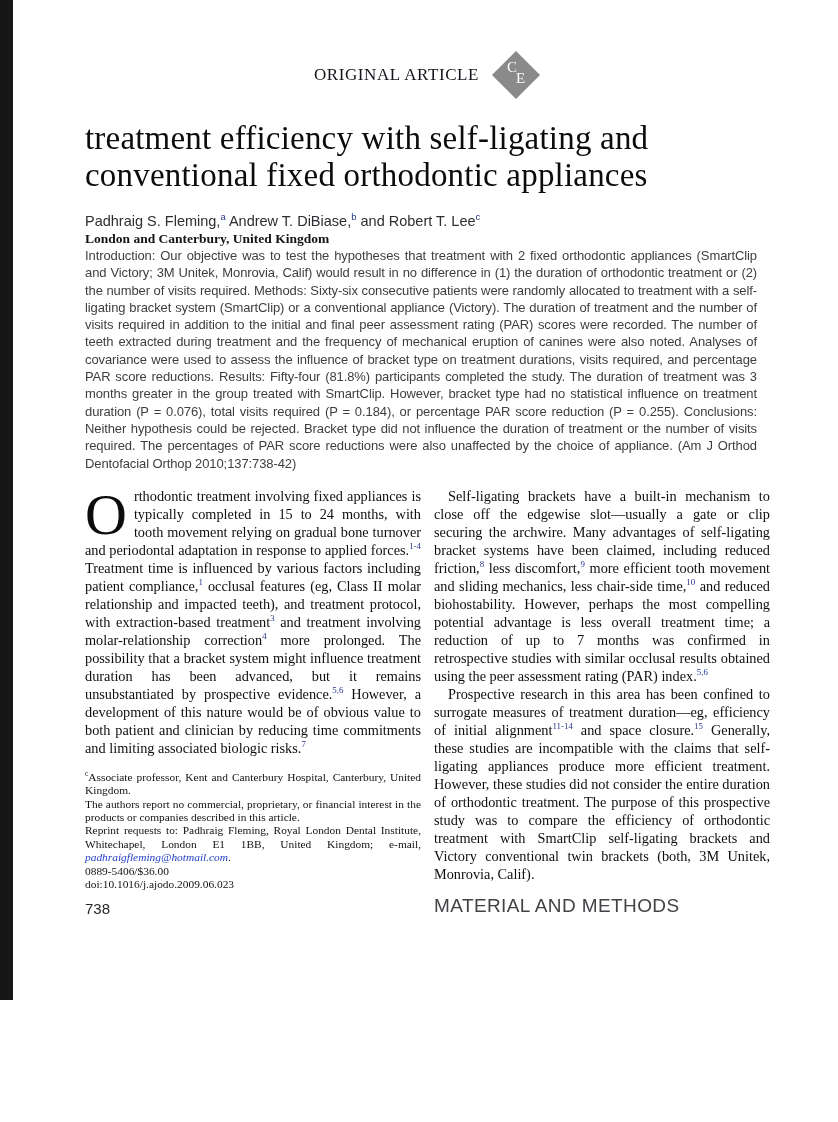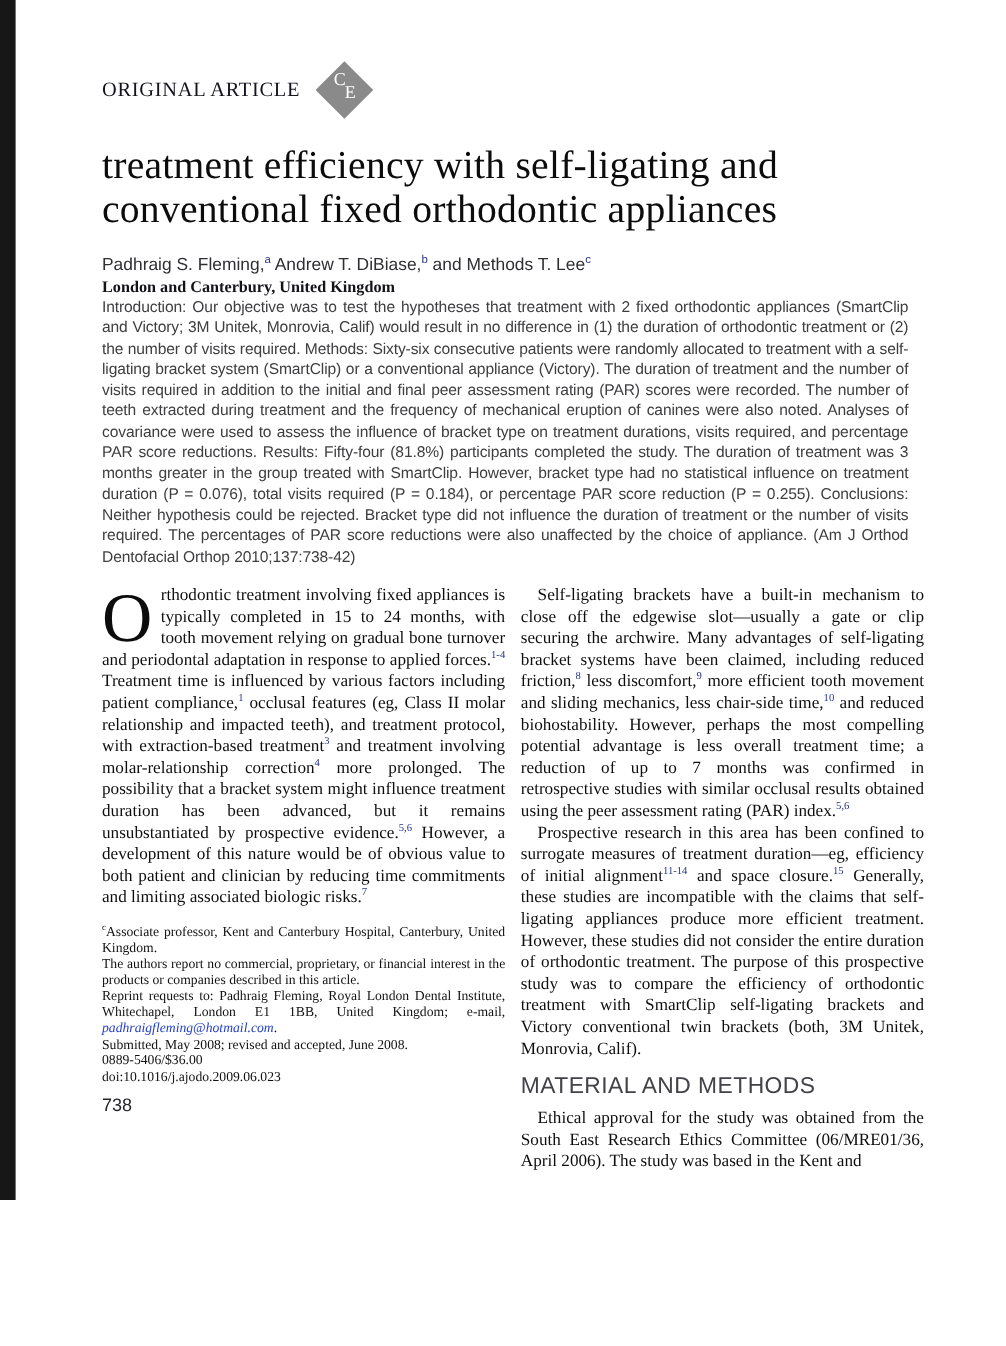--- a/index.html
+++ b/index.html
@@ -3,21 +3,21 @@
 <meta charset="utf-8">
 <style>
   * { margin: 0; padding: 0; box-sizing: border-box; }
   html, body { width: 838px; height: 1122px; background: #ffffff; overflow: hidden; }
   body { font-family: "Liberation Serif", "DejaVu Serif", serif; color: #111; position: relative; }
 
   .edge-bar { position: absolute; left: 0; top: 0; width: 13px; height: 1000px; background: #171717; }
 
   .page { padding: 0 68px 0 85px; position: relative; }
 
-  .header-row { margin-top: 50px; height: 50px; display: flex; align-items: center; gap: 12px; }
+  .header-row { margin-top: 50px; height: 50px; display: flex; align-items: center; gap: 12px; justify-content: center; }
   .article-type { font-size: 17px; letter-spacing: 0.6px; color: #14141c; }
 
   .ce-badge { position: relative; width: 50px; height: 50px; flex: 0 0 auto; }
   .ce-diamond-shape { position: absolute; left: 8px; top: 8px; width: 34px; height: 34px;
     background: #8a8a8a; transform: rotate(45deg); }
   .ce-letter { position: absolute; color: #ffffff; font-family: "Liberation Serif", serif; font-size: 15px; }
   .ce-letter.c { left: 16px; top: 9px; }
   .ce-letter.e { left: 25px; top: 20px; }
 
   h1.title { margin-top: 20px; font-size: 33px; font-weight: 500; line-height: 37px; color: #0c0c0c; letter-spacing: 0.2px; }
@@ -62,44 +62,42 @@
       <span class="ce-letter e">E</span>
     </span>
   </div>
 
   <h1 class="title">
     <div>treatment efficiency with self-ligating and</div>
     <div>conventional fixed orthodontic appliances</div>
   </h1>
 
   <div class="byline">
-    <span>Padhraig S. Fleming,</span><sup>a</sup><span> Andrew T. DiBiase,</span><sup>b</sup><span> and Methods T. Lee</span><sup>c</sup>
+    <span>Padhraig S. Fleming,</span><sup>a</sup><span> Andrew T. DiBiase,</span><sup>b</sup><span> and Robert T. Lee</span><sup>c</sup>
   </div>
   <div class="affiliation">London and Canterbury, United Kingdom</div>
 
   <p class="abstract">Introduction: Our objective was to test the hypotheses that treatment with 2 fixed orthodontic appliances (SmartClip and Victory; 3M Unitek, Monrovia, Calif) would result in no difference in (1) the duration of orthodontic treatment or (2) the number of visits required. Methods: Sixty-six consecutive patients were randomly allocated to treatment with a self-ligating bracket system (SmartClip) or a conventional appliance (Victory). The duration of treatment and the number of visits required in addition to the initial and final peer assessment rating (PAR) scores were recorded. The number of teeth extracted during treatment and the frequency of mechanical eruption of canines were also noted. Analyses of covariance were used to assess the influence of bracket type on treatment durations, visits required, and percentage PAR score reductions. Results: Fifty-four (81.8%) participants completed the study. The duration of treatment was 3 months greater in the group treated with SmartClip. However, bracket type had no statistical influence on treatment duration (P = 0.076), total visits required (P = 0.184), or percentage PAR score reduction (P = 0.255). Conclusions: Neither hypothesis could be rejected. Bracket type did not influence the duration of treatment or the number of visits required. The percentages of PAR score reductions were also unaffected by the choice of appliance. (Am J Orthod Dentofacial Orthop 2010;137:738-42)</p>
 
   <div class="columns">
 
     <div class="col">
       <p class="body-par"><span class="dropcap">O</span><span>rthodontic treatment involving fixed appliances is typically completed in 15 to 24 months, with tooth movement relying on gradual bone turnover and periodontal adaptation in response to applied forces.<sup class="ref">1-4</sup> Treatment time is influenced by various factors including patient compliance,<sup class="ref">1</sup> occlusal features (eg, Class II molar relationship and impacted teeth), and treatment protocol, with extraction-based treatment<sup class="ref">3</sup> and treatment involving molar-relationship correction<sup class="ref">4</sup> more prolonged. The possibility that a bracket system might influence treatment duration has been advanced, but it remains unsubstantiated by prospective evidence.<sup class="ref">5,6</sup> However, a development of this nature would be of obvious value to both patient and clinician by reducing time commitments and limiting associated biologic risks.<sup class="ref">7</sup></span></p>
 
       <div class="footnotes">
         <p><sup class="ref">c</sup>Associate professor, Kent and Canterbury Hospital, Canterbury, United Kingdom.</p>
         <p>The authors report no commercial, proprietary, or financial interest in the products or companies described in this article.</p>
         <p>Reprint requests to: Padhraig Fleming, Royal London Dental Institute, Whitechapel, London E1 1BB, United Kingdom; e-mail, <span class="link">padhraigfleming@hotmail.com</span>.</p>
-        <p>Submitted, May 2008; revised and accepted, June 2008.</p>
         <p>0889-5406/$36.00</p>
         <p>doi:10.1016/j.ajodo.2009.06.023</p>
       </div>
 
       <div class="page-number">738</div>
     </div>
 
     <div class="col">
       <p class="body-par indent">Self-ligating brackets have a built-in mechanism to close off the edgewise slot—usually a gate or clip securing the archwire. Many advantages of self-ligating bracket systems have been claimed, including reduced friction,<sup class="ref">8</sup> less discomfort,<sup class="ref">9</sup> more efficient tooth movement and sliding mechanics, less chair-side time,<sup class="ref">10</sup> and reduced biohostability. However, perhaps the most compelling potential advantage is less overall treatment time; a reduction of up to 7 months was confirmed in retrospective studies with similar occlusal results obtained using the peer assessment rating (PAR) index.<sup class="ref">5,6</sup></p>
       <p class="body-par indent">Prospective research in this area has been confined to surrogate measures of treatment duration—eg, efficiency of initial alignment<sup class="ref">11-14</sup> and space closure.<sup class="ref">15</sup> Generally, these studies are incompatible with the claims that self-ligating appliances produce more efficient treatment. However, these studies did not consider the entire duration of orthodontic treatment. The purpose of this prospective study was to compare the efficiency of orthodontic treatment with SmartClip self-ligating brackets and Victory conventional twin brackets (both, 3M Unitek, Monrovia, Calif).</p>
       <h2 class="section-heading">MATERIAL AND METHODS</h2>
-      <p class="body-par indent">Ethical approval for the study was obtained from the South East Research Ethics Committee (06/MRE01/36, April 2006). The study was based in the Kent and</p>
     </div>
 
   </div>
 </div>
 
 </body></html>

